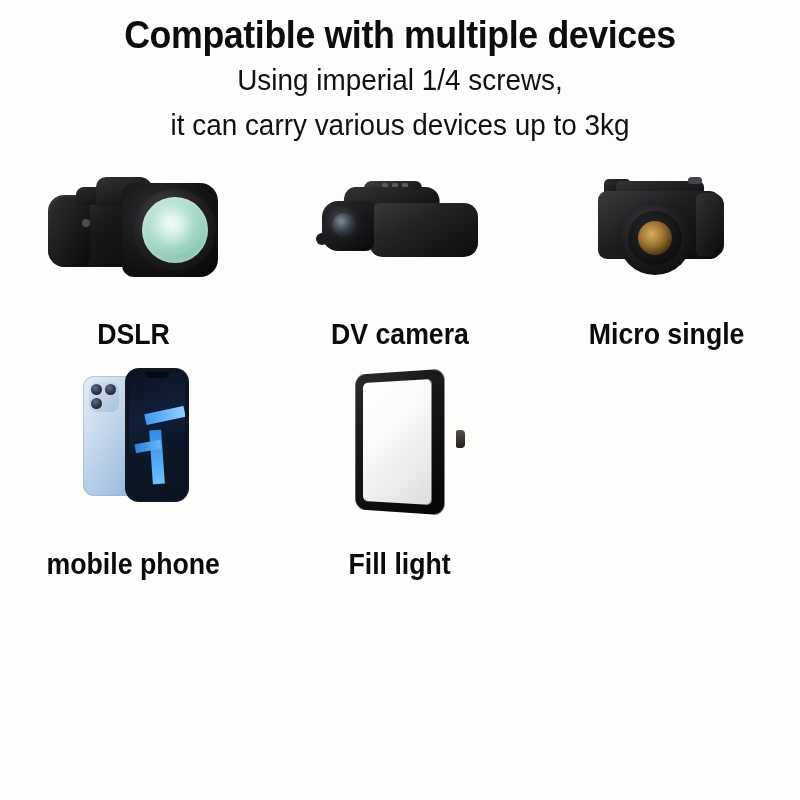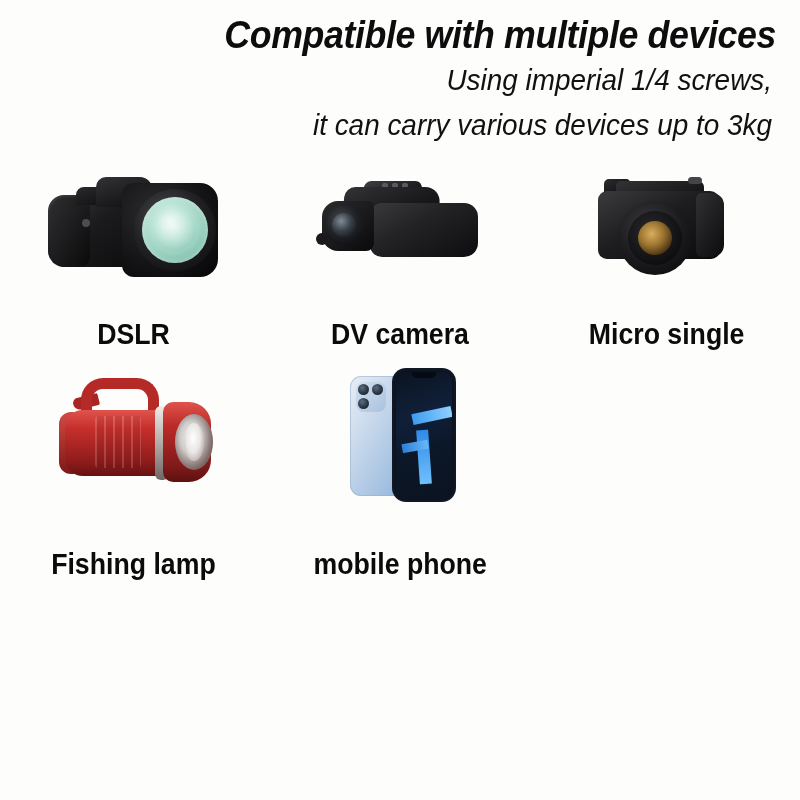--- a/index.html
+++ b/index.html
@@ -20,23 +20,22 @@
     height: 800px;
     background: #fdfdfc;
   }
 
   
   .header {
     position: absolute;
     top: 0;
     left: 0;
     width: 800px;
-    text-align: right;
+    text-align: center;
     padding-top: 12px;
-    font-style: italic;
   }
   .headline {
     font-size: 38px;
     font-weight: 700;
     letter-spacing: -0.4px;
     line-height: 46px;
     color: #0d0d0d;
     transform: scaleX(0.94);
     white-space: nowrap;
   }
@@ -637,35 +636,20 @@
           <div class="body"></div>
           <div class="grip"></div>
           <div class="lens"></div>
           <div class="lens-mid"></div>
           <div class="lens-glass"></div>
         </div>
       </div>
       <div class="caption cap-r1">Micro single</div>
     </div>
 
-    <div class="cell tall">
-      <div class="art">
-        <div class="lamp">
-          <div class="handle-tip"></div>
-          <div class="handle"></div>
-          <div class="barrel-end"></div>
-          <div class="barrel"></div>
-          <div class="ribs"></div>
-          <div class="collar"></div>
-          <div class="head"></div>
-          <div class="reflector"></div>
-        </div>
-      </div>
-      <div class="caption cap-r2">Fishing lamp</div>
-    </div>
 
 
     <div class="cell tall">
       <div class="art">
         <div class="phones">
           <div class="back"></div>
           <div class="cam-bump"></div>
           <div class="cam c1"></div>
           <div class="cam c2"></div>
           <div class="cam c3"></div>
@@ -677,15 +661,26 @@
             </div>
             <div class="notch"></div>
           </div>
         </div>
       </div>
       <div class="caption cap-r2">mobile phone</div>
     </div>
 
 
 
+    <div class="cell tall">
+      <div class="art">
+        <div class="fill">
+          <div class="frame">
+            <div class="panel"></div>
+          </div>
+          <div class="knob"></div>
+        </div>
+      </div>
+      <div class="caption cap-r3">Fill light</div>
+    </div>
 
   </div>
 </div>
 
 </body></html>

